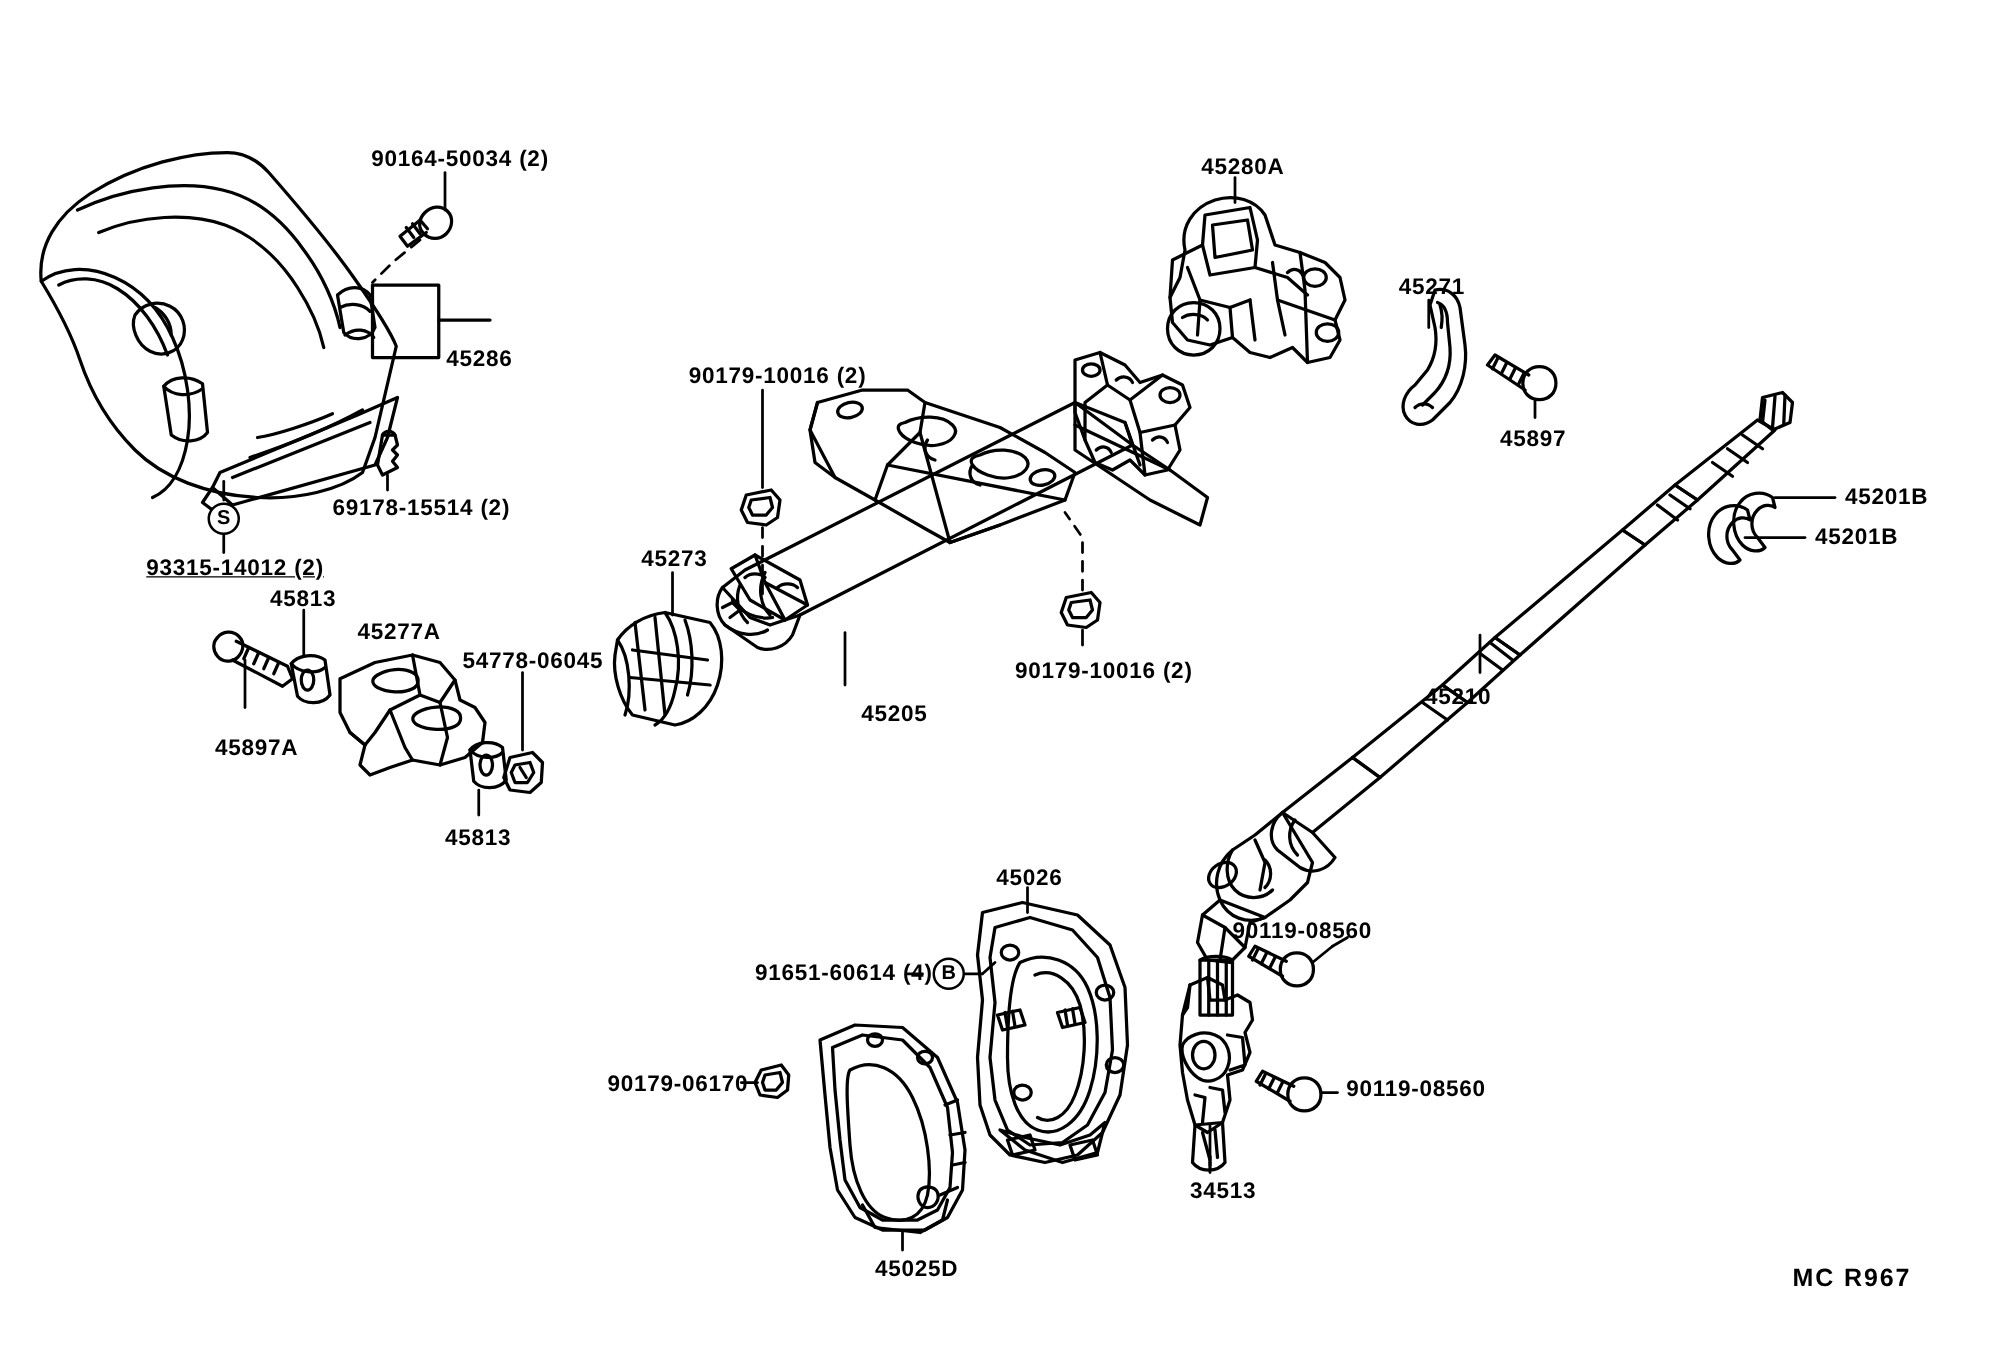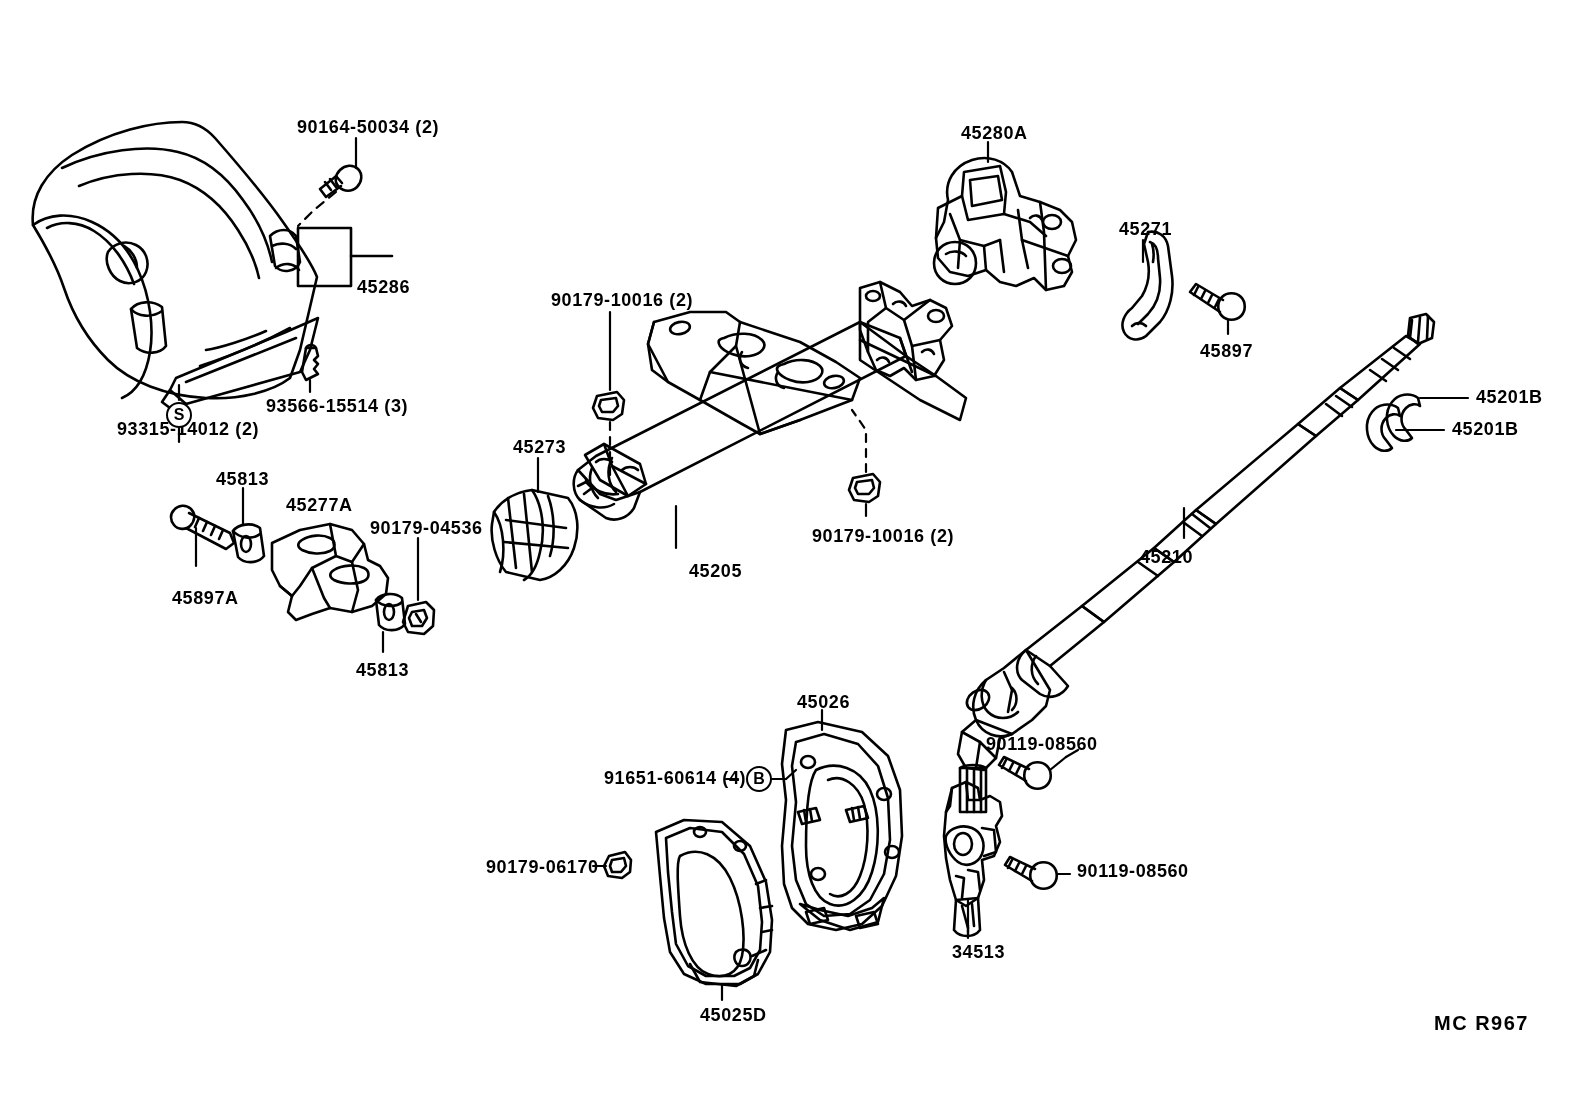--- a/index.html
+++ b/index.html
@@ -538,25 +538,25 @@
   </g>
   <g stroke-width="2.2">
     <line x1="968" y1="900" x2="968" y2="926"></line>
   </g>
 
   </g>
 </svg>
 
 <div class="lbl" style="left:297px;top:118px;">90164-50034 (2)</div>
 <div class="lbl" style="left:357px;top:244px;margin-top:34px;">45286</div>
-<div class="lbl" style="left:266px;top:397px;">93566-15514 (3)</div>
-<div class="lbl" style="left:117px;top:420px;">93315-14012 (2)</div>
+<div class="lbl" style="left:266px;top:397px;">69178-15514 (2)</div>
+<div class="lbl" style="left:117px;top:445px;text-decoration:underline;">93315-14012 (2)</div>
 <div class="lbl" style="left:216px;top:470px;">45813</div>
 <div class="lbl" style="left:286px;top:496px;">45277A</div>
-<div class="lbl" style="left:370px;top:519px;">90179-04536</div>
+<div class="lbl" style="left:370px;top:519px;">54778-06045</div>
 <div class="lbl" style="left:172px;top:552px;margin-top:37px;">45897A</div>
 <div class="lbl" style="left:356px;top:661px;">45813</div>
 <div class="lbl" style="left:551px;top:291px;">90179-10016 (2)</div>
 <div class="lbl" style="left:513px;top:438px;">45273</div>
 <div class="lbl" style="left:657px;top:562px;margin-left:32px;">45205</div>
 <div class="lbl" style="left:812px;top:527px;">90179-10016 (2)</div>
 <div class="lbl" style="left:961px;top:124px;">45280A</div>
 <div class="lbl" style="left:1119px;top:220px;">45271</div>
 <div class="lbl" style="left:1200px;top:342px;">45897</div>
 <div class="lbl" style="left:1476px;top:388px;">45201B</div>

